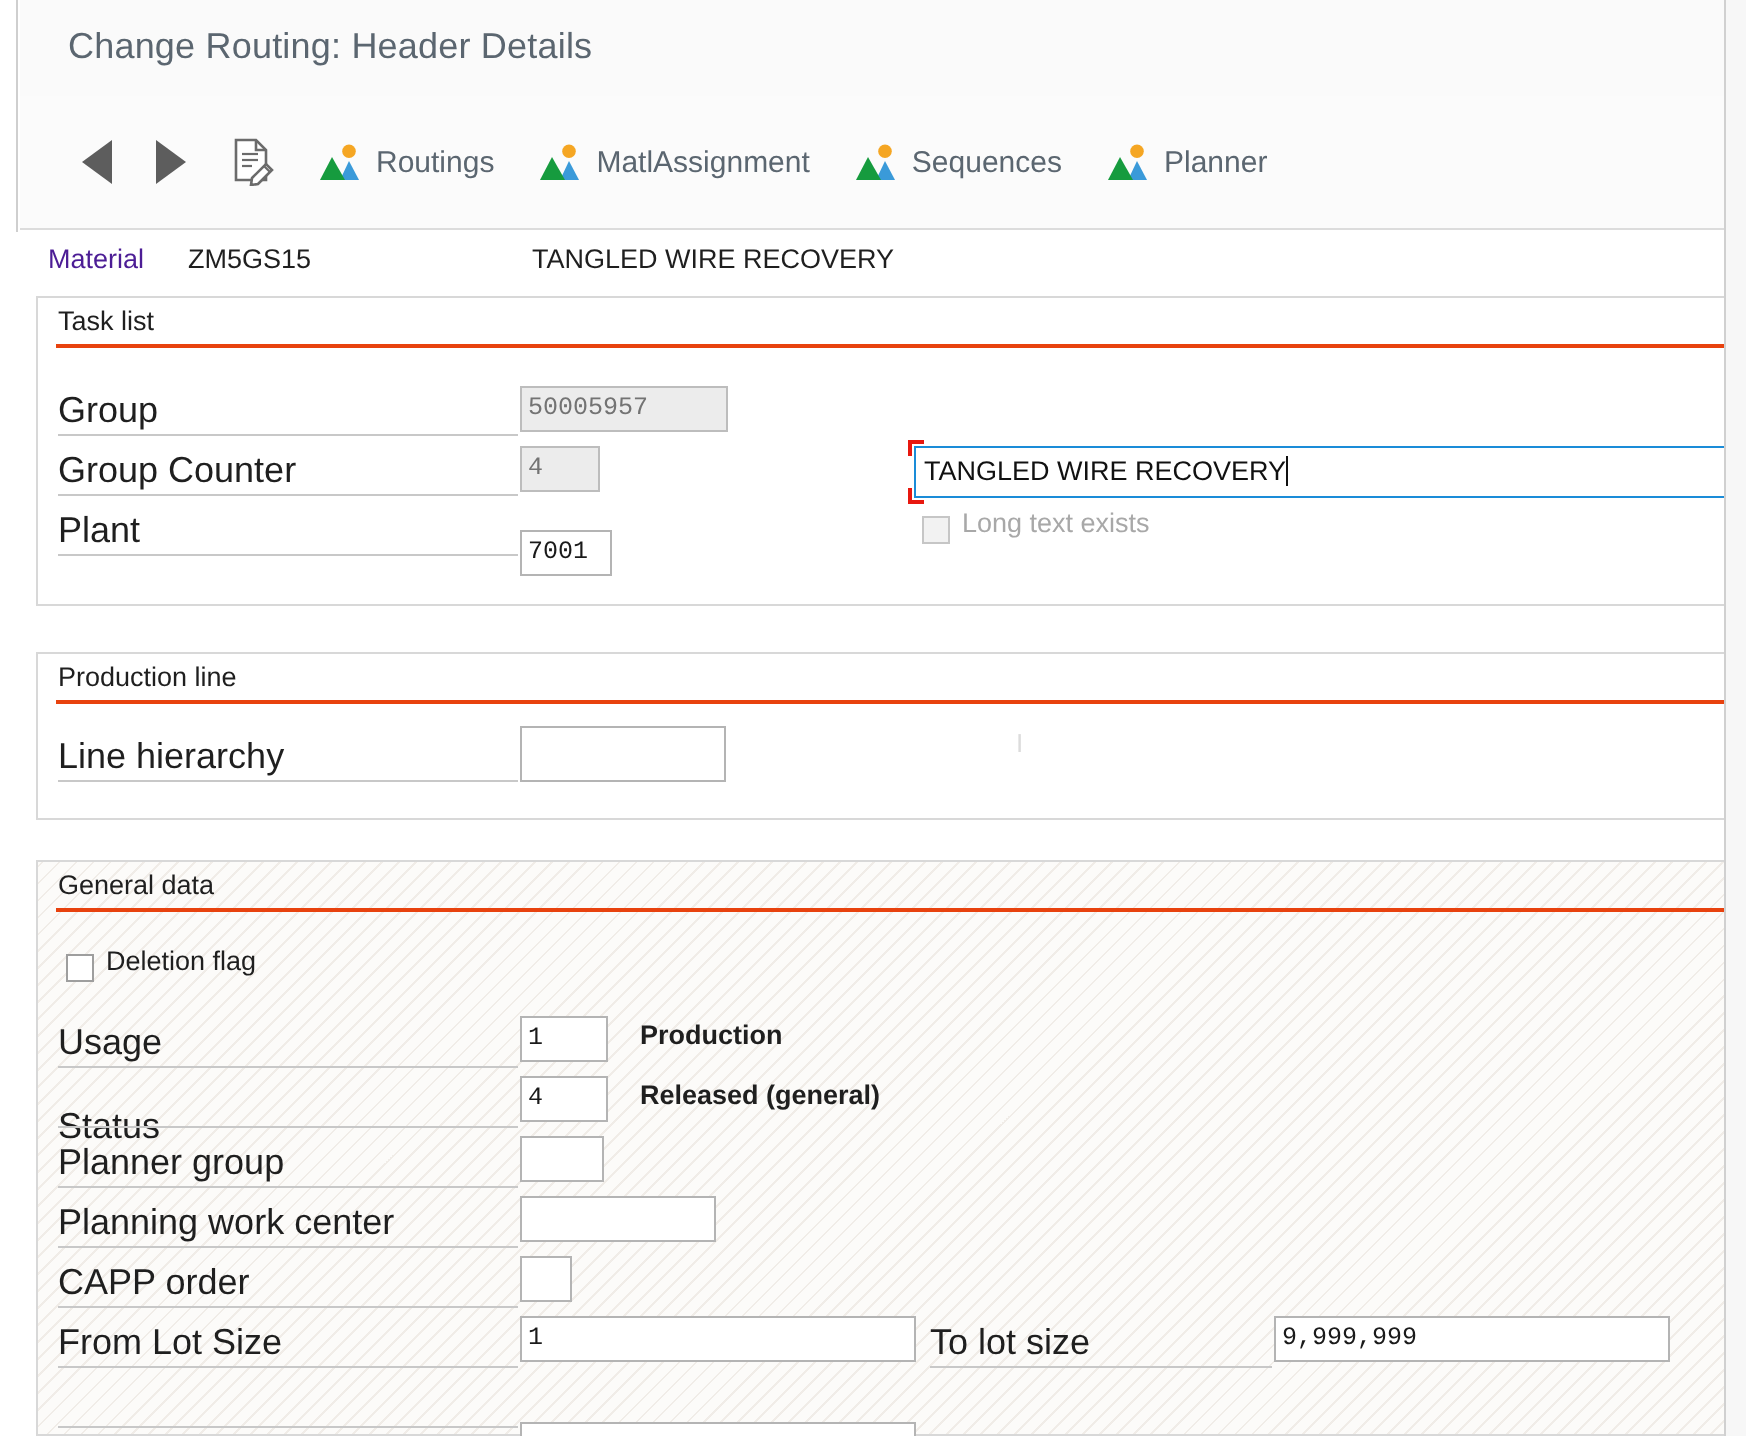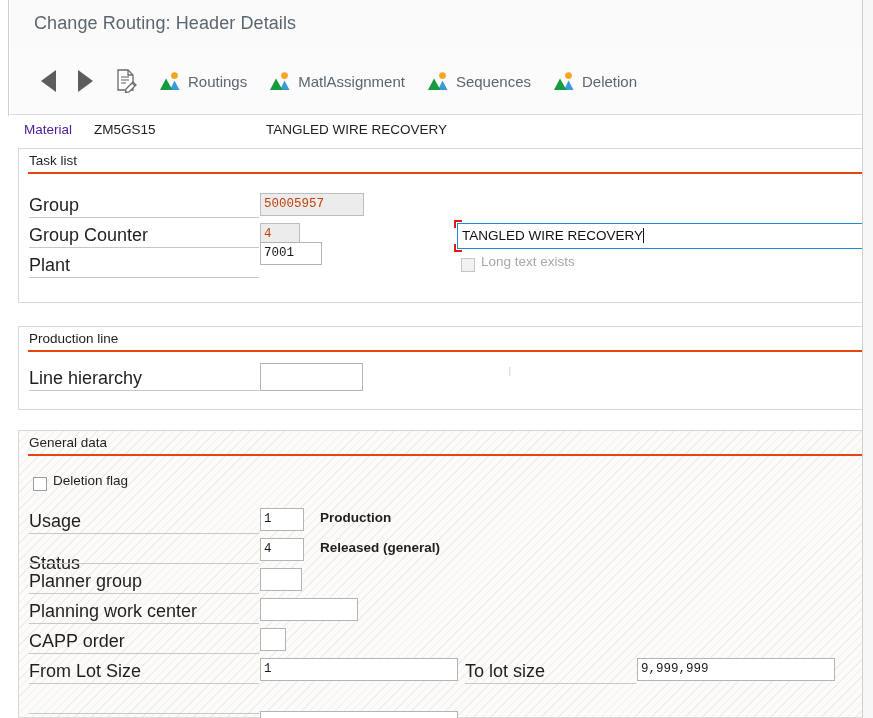--- a/index.html
+++ b/index.html
@@ -183,21 +183,21 @@
     color: #1a1a1a;
     padding: 0 3px;
     line-height: 21px;
     height: 23px;
     white-space: nowrap;
     overflow: hidden;
   }
   .fld.readonly {
     background: #ececec;
     border-color: #bdbdbd;
-    color: #c2410c;
+    color: #737373;
   }
 
   
   .focus-wrap {
     position: absolute;
     box-sizing: border-box;
   }
   .focus-input {
     position: absolute;
     left: 0; top: 0;
@@ -344,21 +344,21 @@
       </div>
 
       <div class="tb-btn">
         <span class="landscape-icon">
           <svg width="22" height="19" viewBox="0 0 22 19">
             <circle cx="15.5" cy="3.6" r="3.4" fill="#f5a623"></circle>
             <path d="M11 18 L15.5 8.5 L20.5 18 Z" fill="#3a9ad9"></path>
             <path d="M1 18 L7 6.5 L13.5 18 Z" fill="#169b3e"></path>
           </svg>
         </span>
-        <span class="tb-label">Deletion</span>
+        <span class="tb-label">Planner</span>
       </div>
 
     </div>
   </div>
 
   <div class="material-line">
     <span class="material-label">Material</span>
     <span class="material-value">ZM5GS15</span>
     <span class="material-desc">TANGLED WIRE RECOVERY</span>
   </div>
@@ -370,21 +370,21 @@
     <span class="row-label" style="left:10px; top:46px;">Group</span>
     <div class="row-underline" style="left:10px; top:68px; width:230px;"></div>
     <div class="fld readonly" style="left:241px; top:44px; width:104px;">50005957</div>
 
     <span class="row-label" style="left:10px; top:76px;">Group Counter</span>
     <div class="row-underline" style="left:10px; top:98px; width:230px;"></div>
     <div class="fld readonly" style="left:241px; top:74px; width:40px;">4</div>
 
     <span class="row-label" style="left:10px; top:106px;">Plant</span>
     <div class="row-underline" style="left:10px; top:128px; width:230px;"></div>
-    <div class="fld" style="left:241px; top:93px; width:62px;">7001</div>
+    <div class="fld" style="left:241px; top:116px; width:46px;">7001</div>
 
     <div class="focus-wrap" style="left:438px; top:74px; width:417px; height:26px;">
       <span class="brk tl"></span>
       <span class="brk bl"></span>
       <div class="focus-input"><span>TANGLED WIRE RECOVERY</span><span class="caret"></span></div>
     </div>
 
     <span class="cb disabled" style="left:442px; top:109px;"></span>
     <span class="cb-label disabled" style="left:462px; top:105px;">Long text exists</span>
   </div>

